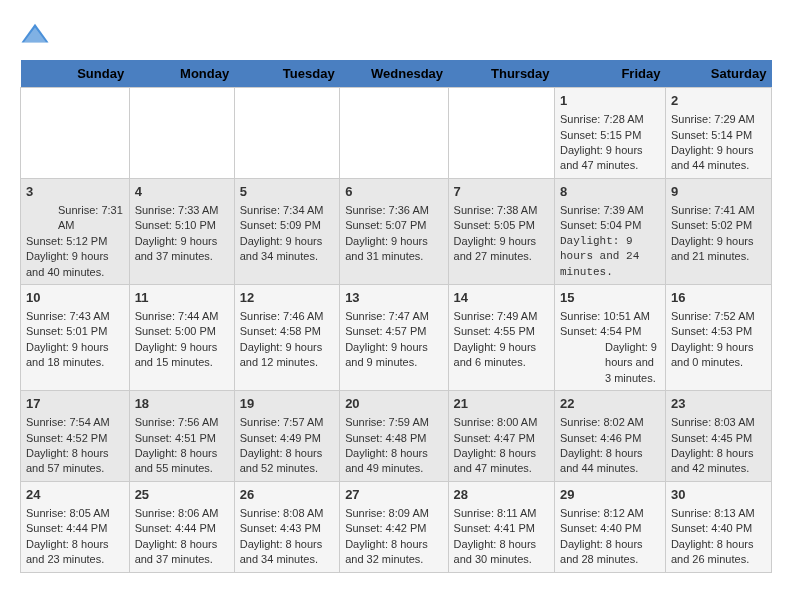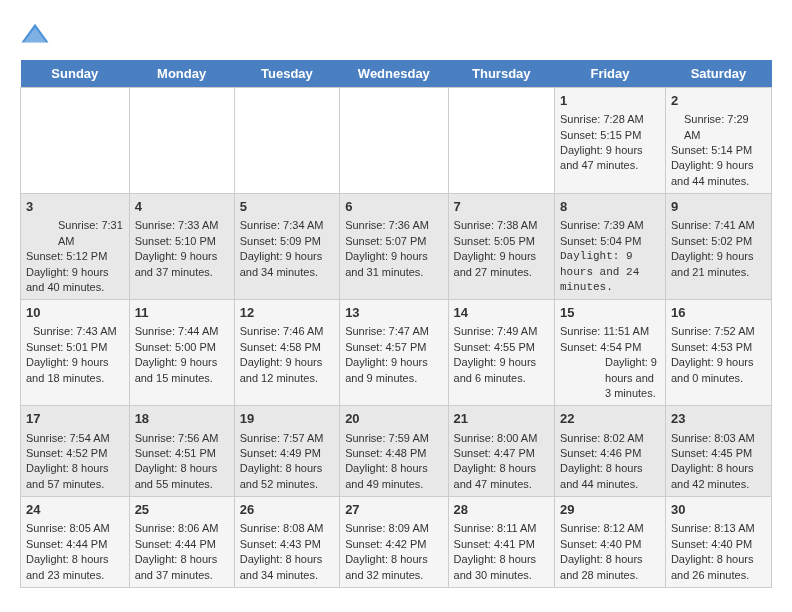--- a/index.html
+++ b/index.html
@@ -52,22 +52,22 @@
       font-size: 15px;
       color: #555;
     }
     table {
       width: 100%;
       border-collapse: collapse;
       font-size: 11px;
     }
     thead tr th {
       background-color: #4a7fc1;
-      color: #ffffff;
-      text-align: center;
+      color: #000000;
+      text-align: right;
       padding: 6px 5px;
       font-size: 13px;
       font-weight: bold;
     }
     tbody tr td {
       border: 1px solid #ccc;
       vertical-align: top;
       padding: 4px 5px;
       width: 113px;
       height: 80px;
@@ -130,21 +130,21 @@
         <td class="empty" style="background-color: rgb(255, 255, 255);"></td>
         <td class="empty" style="background-color: rgb(255, 255, 255);"></td>
         <td>
           <span class="day-num">1</span>
           <span style="display: block;">Sunrise: 7:28 AM</span>
           <span style="display: block;">Sunset: 5:15 PM</span>
           <span style="display: block;">Daylight: 9 hours and 47 minutes.</span>
         </td>
         <td>
           <span class="day-num">2</span>
-          <span style="display: block; margin-left: 13px;">Sunrise: 7:29 AM</span>
+          <span style="display: block;">Sunrise: 7:29 AM</span>
           <span style="display: block;">Sunset: 5:14 PM</span>
           <span style="display: block;">Daylight: 9 hours and 44 minutes.</span>
         </td>
       </tr>
       <tr>
         <td>
           <span class="day-num">3</span>
           <span style="display: block; margin-left: 32px;">Sunrise: 7:31 AM</span>
           <span style="display: block;">Sunset: 5:12 PM</span>
           <span style="display: block;">Daylight: 9 hours and 40 minutes.</span>
@@ -182,21 +182,21 @@
         <td>
           <span class="day-num">9</span>
           <span style="display: block;">Sunrise: 7:41 AM</span>
           <span style="display: block;">Sunset: 5:02 PM</span>
           <span style="display: block;">Daylight: 9 hours and 21 minutes.</span>
         </td>
       </tr>
       <tr>
         <td>
           <span class="day-num">10</span>
-          <span style="display: block; text-align: center;">Sunrise: 7:43 AM</span>
+          <span style="display: block;">Sunrise: 7:43 AM</span>
           <span style="display: block;">Sunset: 5:01 PM</span>
           <span style="display: block;">Daylight: 9 hours and 18 minutes.</span>
         </td>
         <td>
           <span class="day-num">11</span>
           <span style="display: block;">Sunrise: 7:44 AM</span>
           <span style="display: block;">Sunset: 5:00 PM</span>
           <span style="display: block;">Daylight: 9 hours and 15 minutes.</span>
         </td>
         <td>
@@ -212,21 +212,21 @@
           <span style="display: block;">Daylight: 9 hours and 9 minutes.</span>
         </td>
         <td>
           <span class="day-num">14</span>
           <span style="display: block;">Sunrise: 7:49 AM</span>
           <span style="display: block;">Sunset: 4:55 PM</span>
           <span style="display: block;">Daylight: 9 hours and 6 minutes.</span>
         </td>
         <td>
           <span class="day-num">15</span>
-          <span style="display: block;">Sunrise: 11:51 AM</span>
+          <span style="display: block;">Sunrise: 10:51 AM</span>
           <span style="display: block;">Sunset: 4:54 PM</span>
           <span style="display: block; margin-left: 45px;">Daylight: 9 hours and 3 minutes.</span>
         </td>
         <td>
           <span class="day-num">16</span>
           <span style="display: block;">Sunrise: 7:52 AM</span>
           <span style="display: block;">Sunset: 4:53 PM</span>
           <span style="display: block;">Daylight: 9 hours and 0 minutes.</span>
         </td>
       </tr>

